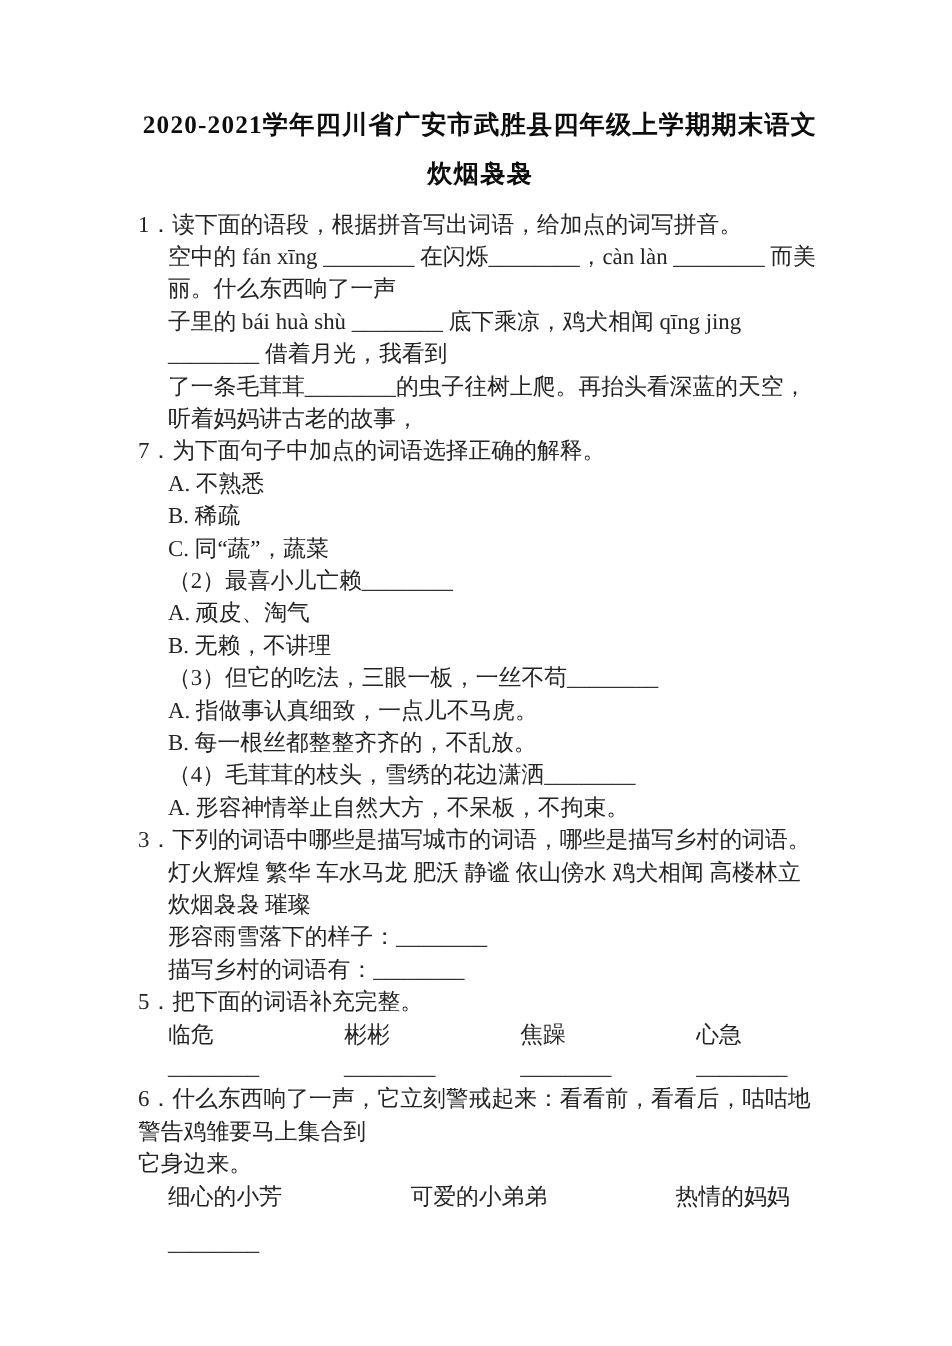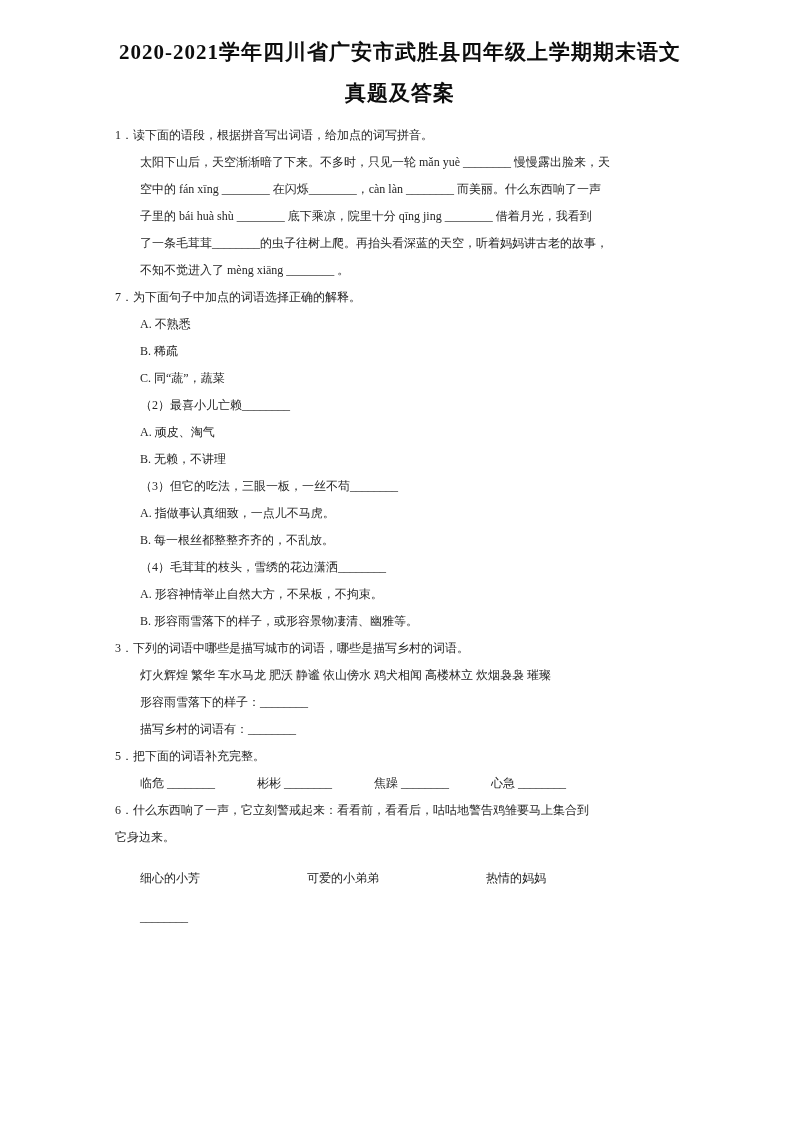--- a/index.html
+++ b/index.html
@@ -8,78 +8,75 @@
     width: 793px;
     height: 1122px;
     font-family: "Liberation Serif", "DejaVu Serif", serif;
     color: #242424;
     overflow: hidden;
   }
   .page {
     width: 793px;
     height: 1122px;
     background: #ffffff;
-    padding: 32px 108px 0 115px;
+    padding: 84px 108px 0 115px;
     overflow: hidden;
   }
   .title {
     text-align: center;
     font-weight: bold;
     font-size: 21px;
     line-height: 41px;
     letter-spacing: 1px;
     color: #0d0d0d;
     margin-bottom: 8px;
   }
   .page p, .page span {
-    font-size: 12px;
+    font-size: 19px;
     line-height: 27px;
   }
   .indent { margin-left: 25px; }
   .row { display: flex; }
   .q5-row { gap: 42px; }
-  .q6-row { gap: 107px; margin-top: 14px; }
+  .q6-row { gap: 107px; }
   .answer-blank-line { margin-top: 12px; }
 </style>
 </head>
 <body>
 
 <div class="page">
 
   <div class="title">
     <div>2020-2021学年四川省广安市武胜县四年级上学期期末语文</div>
-    <div>真题及答案</div>
+    <div>炊烟袅袅</div>
   </div>
 
   <section>
     <p>1．读下面的语段，根据拼音写出词语，给加点的词写拼音。</p>
     <div class="indent">
-      <p>太阳下山后，天空渐渐暗了下来。不多时，只见一轮 mǎn yuè ________ 慢慢露出脸来，天</p>
       <p>空中的 fán xīng ________ 在闪烁________，càn làn ________ 而美丽。什么东西响了一声</p>
-      <p>子里的 bái huà shù ________ 底下乘凉，院里十分 qīng jing ________ 借着月光，我看到</p>
+      <p>子里的 bái huà shù ________ 底下乘凉，鸡犬相闻 qīng jing ________ 借着月光，我看到</p>
       <p>了一条毛茸茸________的虫子往树上爬。再抬头看深蓝的天空，听着妈妈讲古老的故事，</p>
-      <p>不知不觉进入了 mèng xiāng ________ 。</p>
     </div>
   </section>
 
   <section>
     <p>7．为下面句子中加点的词语选择正确的解释。</p>
     <div class="indent">
       <p>A. 不熟悉</p>
       <p>B. 稀疏</p>
       <p>C. 同“蔬”，蔬菜</p>
       <p>（2）最喜小儿亡赖________</p>
       <p>A. 顽皮、淘气</p>
       <p>B. 无赖，不讲理</p>
       <p>（3）但它的吃法，三眼一板，一丝不苟________</p>
       <p>A. 指做事认真细致，一点儿不马虎。</p>
       <p>B. 每一根丝都整整齐齐的，不乱放。</p>
       <p>（4）毛茸茸的枝头，雪绣的花边潇洒________</p>
       <p>A. 形容神情举止自然大方，不呆板，不拘束。</p>
-      <p>B. 形容雨雪落下的样子，或形容景物凄清、幽雅等。</p>
     </div>
   </section>
 
   <section>
     <p>3．下列的词语中哪些是描写城市的词语，哪些是描写乡村的词语。</p>
     <div class="indent">
       <p>灯火辉煌 繁华 车水马龙 肥沃 静谧 依山傍水 鸡犬相闻 高楼林立 炊烟袅袅 璀璨</p>
       <p>形容雨雪落下的样子：________</p>
       <p>描写乡村的词语有：________</p>
     </div>

